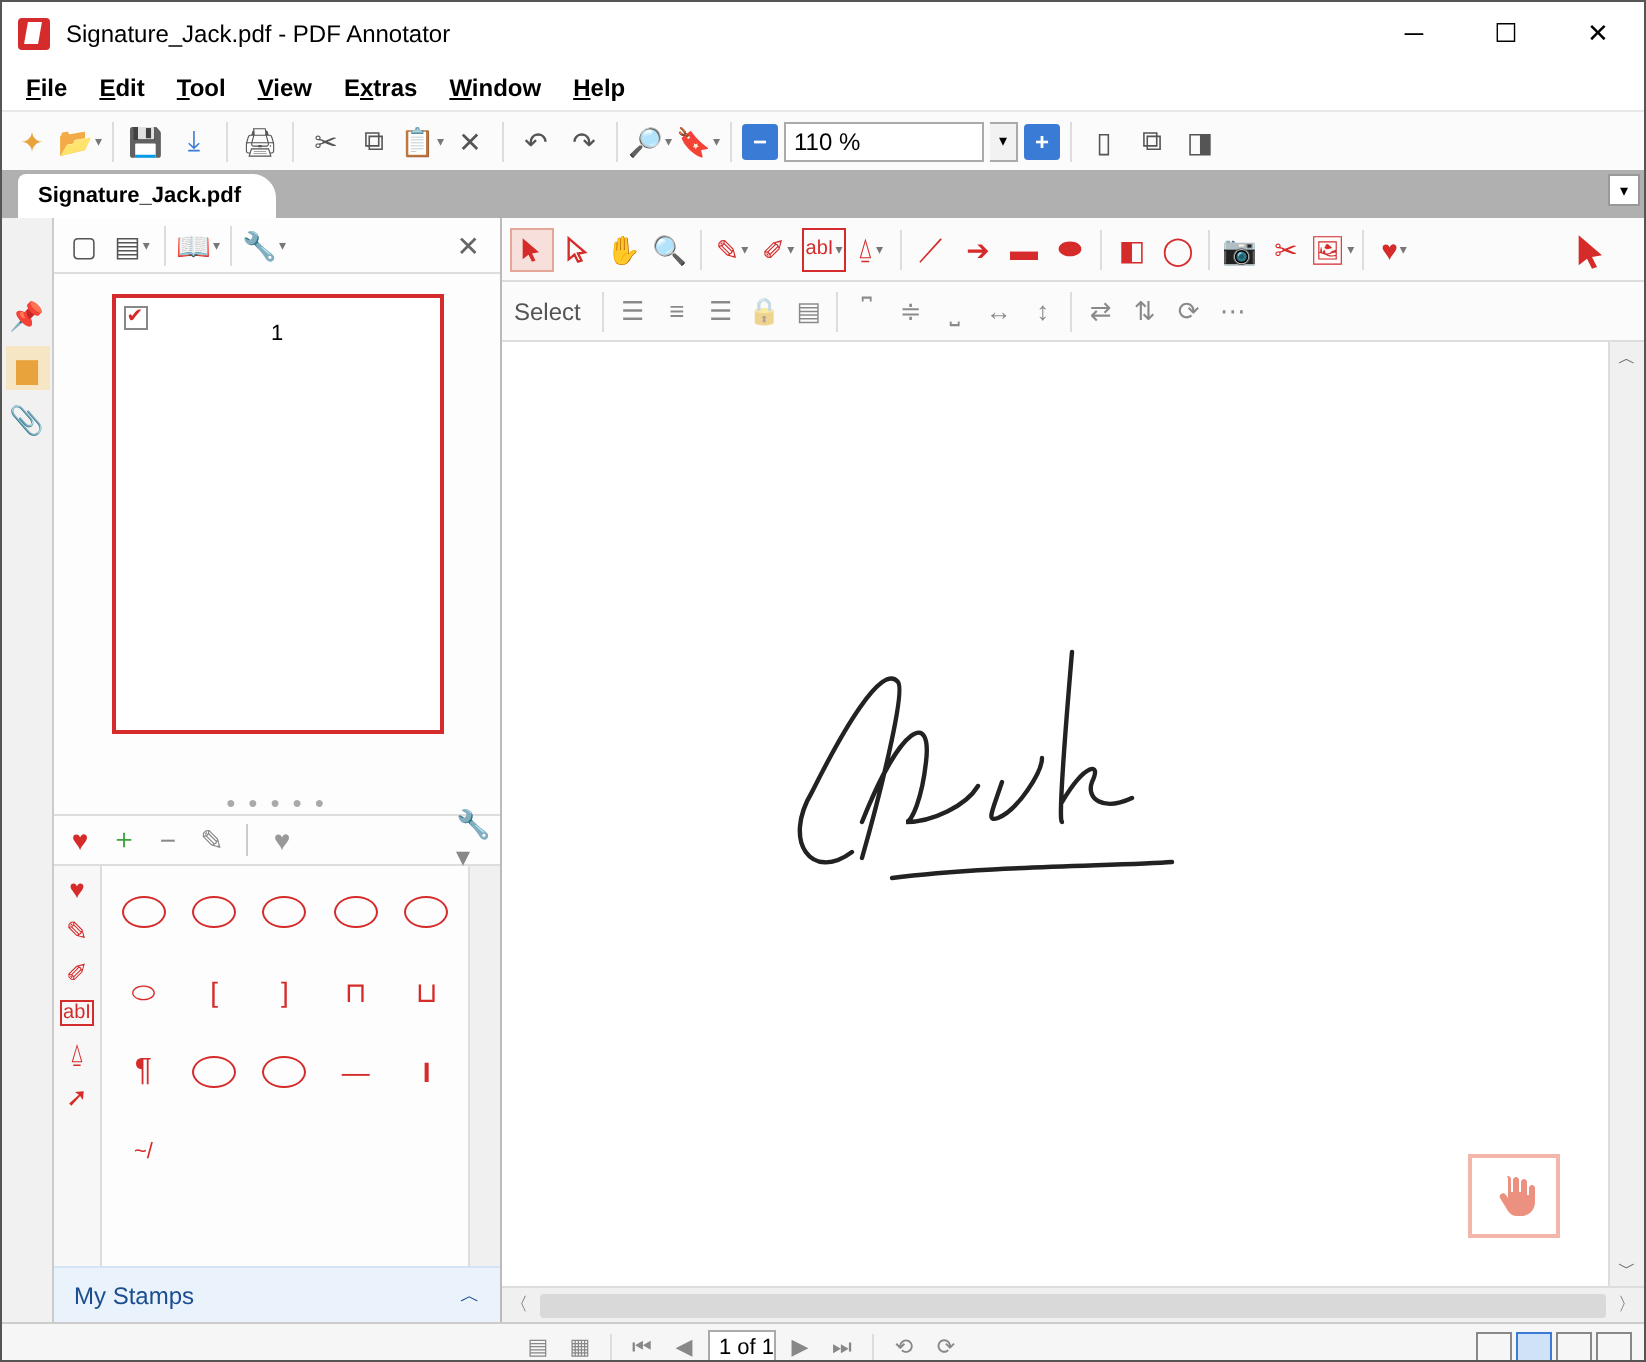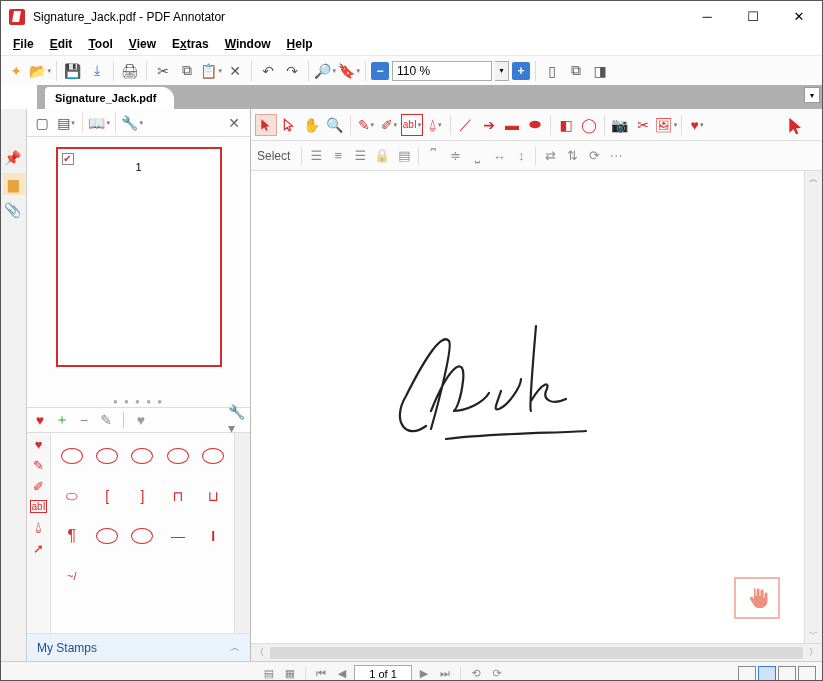--- a/index.html
+++ b/index.html
@@ -14,21 +14,21 @@
 .menubar .mitem { padding: 2px 6px; font-weight: bold; }
 .menubar .mitem span.ul { text-decoration: underline; }
 .toolbar { height: 30px; display: flex; align-items: center; padding: 0 4px; gap: 2px; border-top: 1px solid #e8e8e8; background: #fbfbfb; }
 .tbtn { width: 22px; height: 22px; display: inline-flex; align-items: center; justify-content: center; font-size: 14px; color: #555; border-radius: 2px; }
 .tbtn.drop::after { content: "▾"; font-size: 7px; margin-left: 1px; color: #777; }
 .sep { width: 1px; height: 20px; background: #ddd; margin: 0 3px; }
 .zoom-combo { display: flex; align-items: center; }
 .zoom-combo .minus, .zoom-combo .plus { width: 18px; height: 18px; background: #3a7bd5; color: #fff; display: inline-flex; align-items: center; justify-content: center; font-size: 12px; font-weight: bold; border-radius: 2px; }
 .zoom-combo input { width: 100px; height: 20px; border: 1px solid #aaa; font-size: 12px; padding: 0 4px; margin: 0 3px; }
 .zoom-combo .cbtn { width: 14px; height: 20px; border: 1px solid #aaa; border-left: none; background: #f2f2f2; font-size: 8px; display: inline-flex; align-items: center; justify-content: center; margin-right: 3px; }
-.tabstrip { height: 24px; background: #b0b0b0; display: flex; align-items: flex-end; padding-left: 8px; position: relative; margin-left: 36px; }
+.tabstrip { height: 24px; background: #b0b0b0; display: flex; align-items: flex-end; padding-left: 8px; position: relative; }
 .tabstrip .tab { background: #fff; height: 22px; padding: 0 18px 0 10px; font-size: 11px; font-weight: bold; display: flex; align-items: center; border-top-left-radius: 4px; border-top-right-radius: 12px; position: relative; }
 .tabstrip .tabdrop { position: absolute; right: 2px; top: 2px; width: 16px; height: 16px; background: #fff; border: 1px solid #999; font-size: 8px; display: flex; align-items: center; justify-content: center; }
 .workspace { display: flex; height: 552px; }
 .tool-rail { width: 26px; background: #f1f1f1; border-right: 1px solid #ccc; display: flex; flex-direction: column; align-items: center; padding-top: 4px; gap: 4px; }
 .rail-ic { width: 22px; height: 22px; display: flex; align-items: center; justify-content: center; font-size: 14px; }
 .rail-ic.red { color: #d62b2b; }
 .rail-ic.orange { color: #e8a33d; background:#f7e6c4; }
 .rail-ic.gray { color: #888; }
 
 .sidebar { width: 224px; display: flex; flex-direction: column; background: #fdfdfd; border-right: 1px solid #bbb; }
@@ -63,21 +63,21 @@
 .doc-wrap { flex: 1; display: flex; position: relative; }
 .doc-canvas { flex: 1; background: #fff; position: relative; overflow: hidden; }
 .sig-svg { position: absolute; left: 120px; top: 140px; width: 270px; height: 160px; }
 .vscroll { width: 18px; background: #f0f0f0; border-left: 1px solid #ddd; display: flex; flex-direction: column; align-items: center; justify-content: space-between; font-size: 9px; color: #666; padding: 2px 0; }
 .hscroll { height: 18px; background: #f0f0f0; border-top: 1px solid #ddd; display: flex; align-items: center; font-size: 9px; color: #666; }
 .hscroll .track { flex: 1; height: 12px; background: #d9d9d9; margin: 0 2px; border-radius: 2px; }
 .hand-btn { position: absolute; right: 24px; bottom: 24px; width: 46px; height: 42px; border: 2px solid #f2b6ab; display: flex; align-items: center; justify-content: center; color: #e56b54; font-size: 20px; background: #fff; }
 
 .statusbar { height: 24px; background: #f6f6f6; border-top: 1px solid #ccc; display: flex; align-items: center; padding: 0 6px; gap: 3px; font-size: 11px; }
 .statusbar .sbtn { width: 18px; height: 18px; display: flex; align-items: center; justify-content: center; color: #888; }
-.statusbar .pagebox { width: 58px; height: 18px; border: 1px solid #aaa; background: #fff; text-align: center; font-size: 11px; }
+.statusbar .pagebox { width: 34px; height: 18px; border: 1px solid #aaa; background: #fff; text-align: right; font-size: 11px; }
 .statusbar .viewbtns { margin-left: auto; display: flex; gap: 2px; }
 .statusbar .viewbtns .v { width: 18px; height: 16px; border: 1px solid #888; position: relative; }
 .statusbar .viewbtns .v.active { background: #cfe2f7; border-color: #3a7bd5; }
 </style>
 </head>
 <body>
 
 <div class="titlebar">
   <div class="app-icon"></div>
   <div class="title">Signature_Jack.pdf - PDF Annotator</div>

